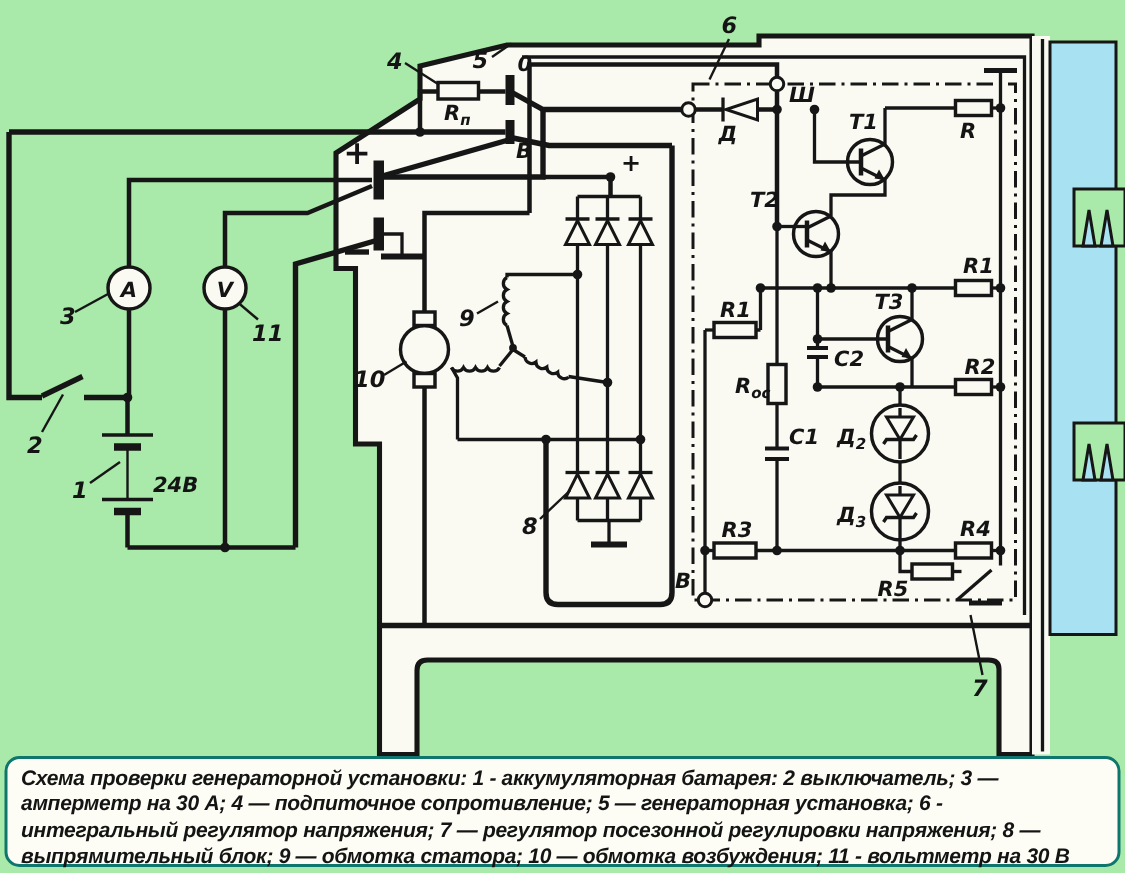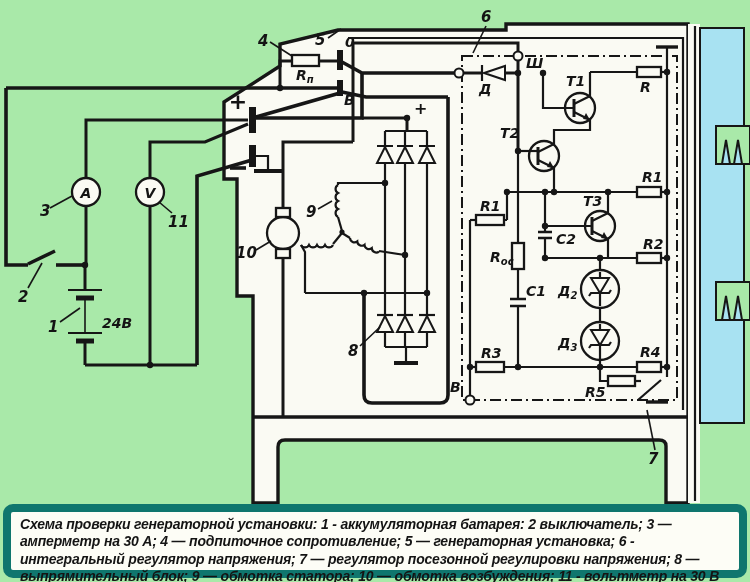--- a/index.html
+++ b/index.html
@@ -21,21 +21,21 @@
   .wire2{stroke:#161616;stroke-width:2.2;fill:none;}
   .thick{stroke:#161616;stroke-width:3.6;fill:none;}
   .thin{stroke:#161616;stroke-width:1.6;fill:none;}
   .comp{stroke:#161616;stroke-width:2.3;fill:#fafaf3;}
   .blackfill{fill:#161616;stroke:none;}
   .dashdot{stroke:#161616;stroke-width:2;fill:none;stroke-dasharray:11 4 2 4;}
   .dot{fill:#161616;stroke:none;}
   .term{fill:#fafaf3;stroke:#161616;stroke-width:2;}
   #caption-panel{
     position:absolute;left:3px;top:504px;width:744px;height:74px;
-    box-sizing:border-box;border:8px solid #0f766e;border-radius:10px;
+    box-sizing:border-box;border:2px solid #0f766e;border-radius:10px;
     background:#fdfdf6;padding:4px 9px 0 9px;
     font-size:14px;line-height:17.4px;font-weight:bold;font-style:italic;
     color:#141414;letter-spacing:-0.2px;
   }
 </style>
 </head>
 <body>
 
 <div id="stage">
 <svg width="750" height="582" viewBox="0 0 750 582">

